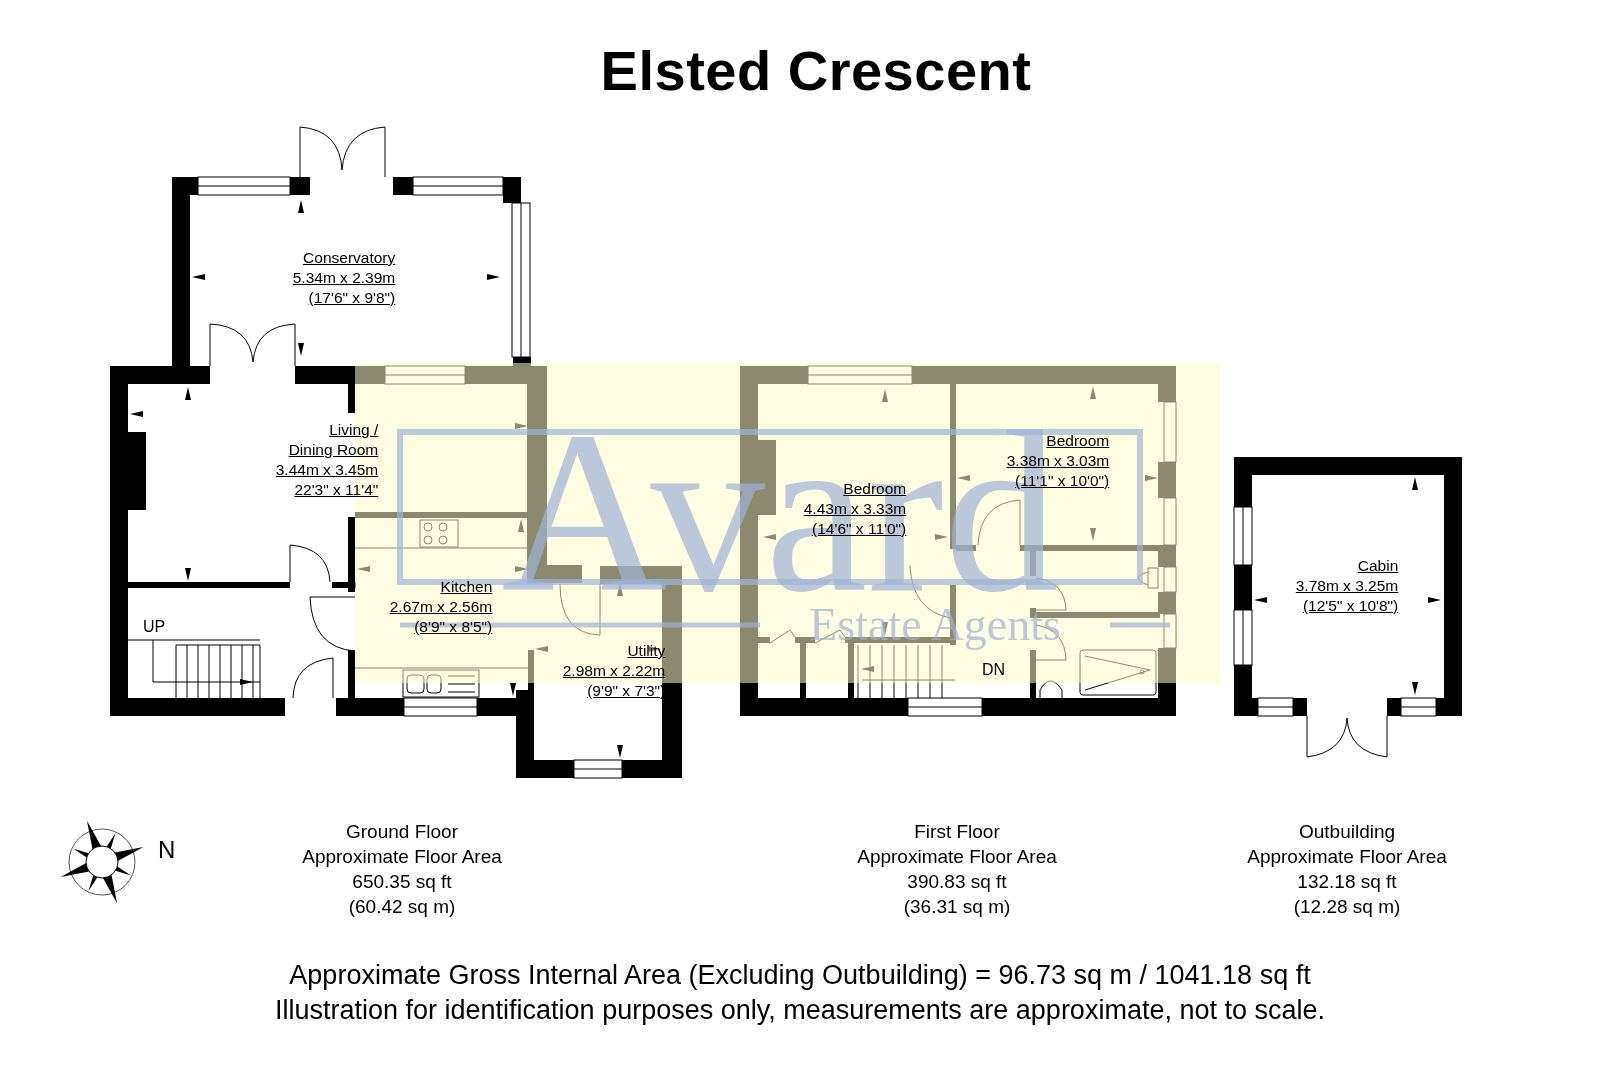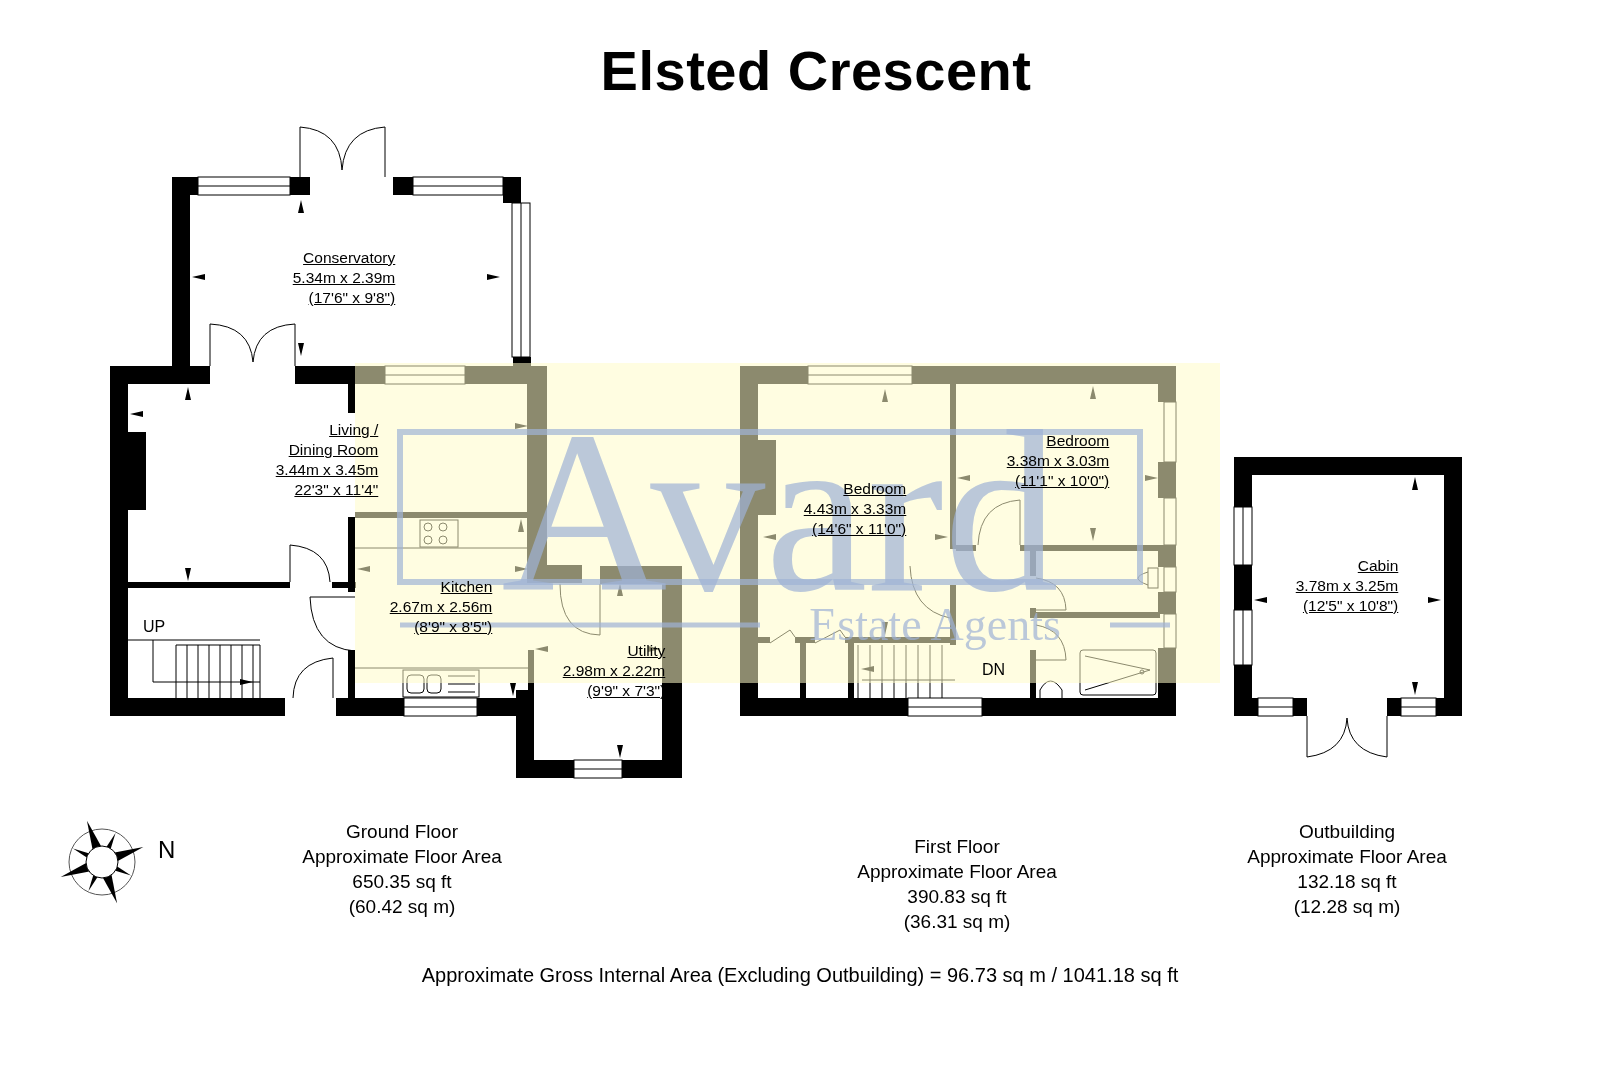--- a/index.html
+++ b/index.html
@@ -6,21 +6,21 @@
   body { width: 1600px; height: 1067px; position: relative; overflow: hidden;
          font-family: "Liberation Sans", sans-serif; color: #000; }
   .title { position: absolute; left: 16px; width: 1600px; top: 38px; text-align: center;
            font-weight: bold; font-size: 56px; letter-spacing: 0.5px; }
   svg.plan { position: absolute; left: 0; top: 0; }
   .room-label { position: absolute; text-align: right; font-size: 15.5px; line-height: 20px; white-space: nowrap; transform: translateX(-50%); text-decoration: underline; }
   .room-label span { display: block; }
   .tag { position: absolute; font-size: 16px; }
   .area-block { position: absolute; text-align: center; font-size: 19px; line-height: 25px; transform: translateX(-50%); white-space: nowrap; }
   .area-block span { display: block; }
-  .footer { position: absolute; left: 0; width: 1600px; text-align: center; font-size: 20px; line-height: 35px; }
+  .footer { position: absolute; left: 0; width: 1600px; text-align: center; font-size: 27px; line-height: 35px; }
   .footer span { display: block; }
   .north { position: absolute; left: 158px; top: 836px; font-size: 24px; }
 </style>
 </head>
 <body>
 
 <div class="title">Elsted Crescent</div>
 
 <svg class="plan" width="1600" height="1067" viewBox="0 0 1600 1067">
 
@@ -283,28 +283,29 @@
 </div>
 
 <div class="north">N</div>
 
 <div class="area-block" style="left:395px; top:819px;margin-left:7px;">
   <span>Ground Floor</span>
   <span>Approximate Floor Area</span>
   <span>650.35 sq ft</span>
   <span>(60.42 sq m)</span>
 </div>
-<div class="area-block" style="left:957px; top:819px;margin-top:15px;">
+<div class="area-block" style="left:957px; top:819px;">
   <span>First Floor</span>
   <span>Approximate Floor Area</span>
   <span>390.83 sq ft</span>
   <span>(36.31 sq m)</span>
 </div>
 <div class="area-block" style="left:1347px; top:819px;">
   <span>Outbuilding</span>
   <span>Approximate Floor Area</span>
   <span>132.18 sq ft</span>
   <span>(12.28 sq m)</span>
 </div>
 
 <div class="footer" style="top:958px;">
   <span>Approximate Gross Internal Area (Excluding Outbuilding) = 96.73 sq m / 1041.18 sq ft</span>
+  <span>Illustration for identification purposes only, measurements are approximate, not to scale.</span>
 </div>
 
 </body></html>

